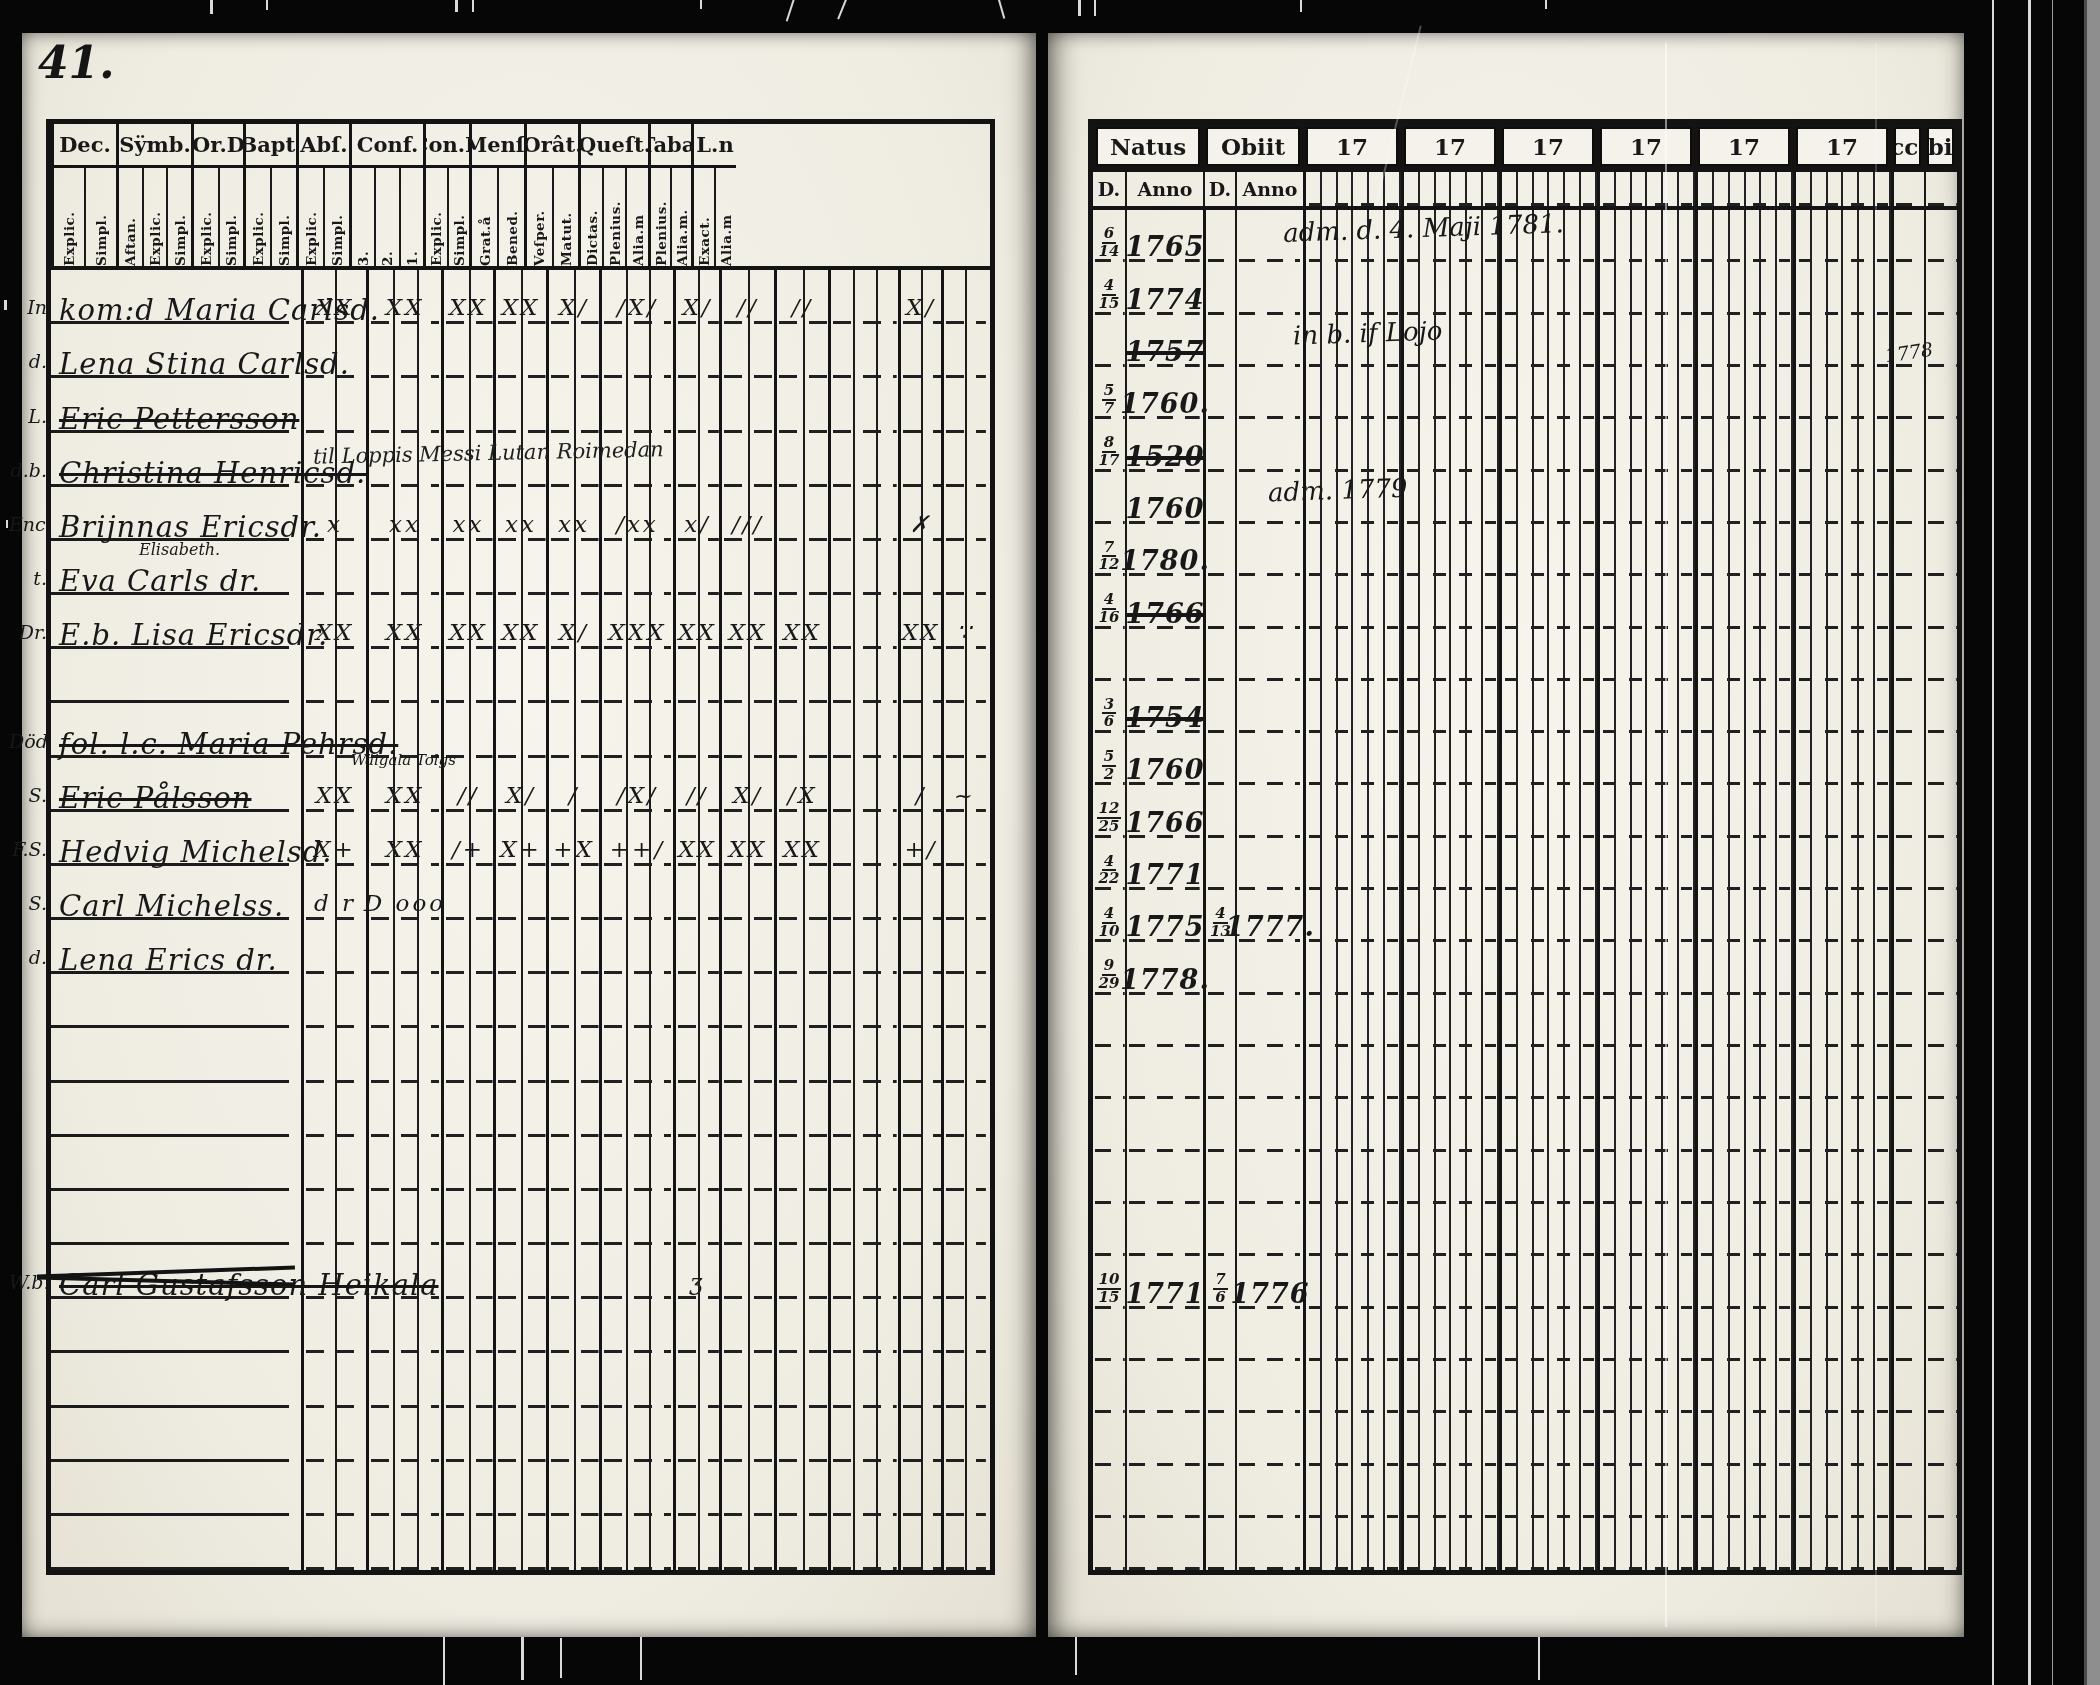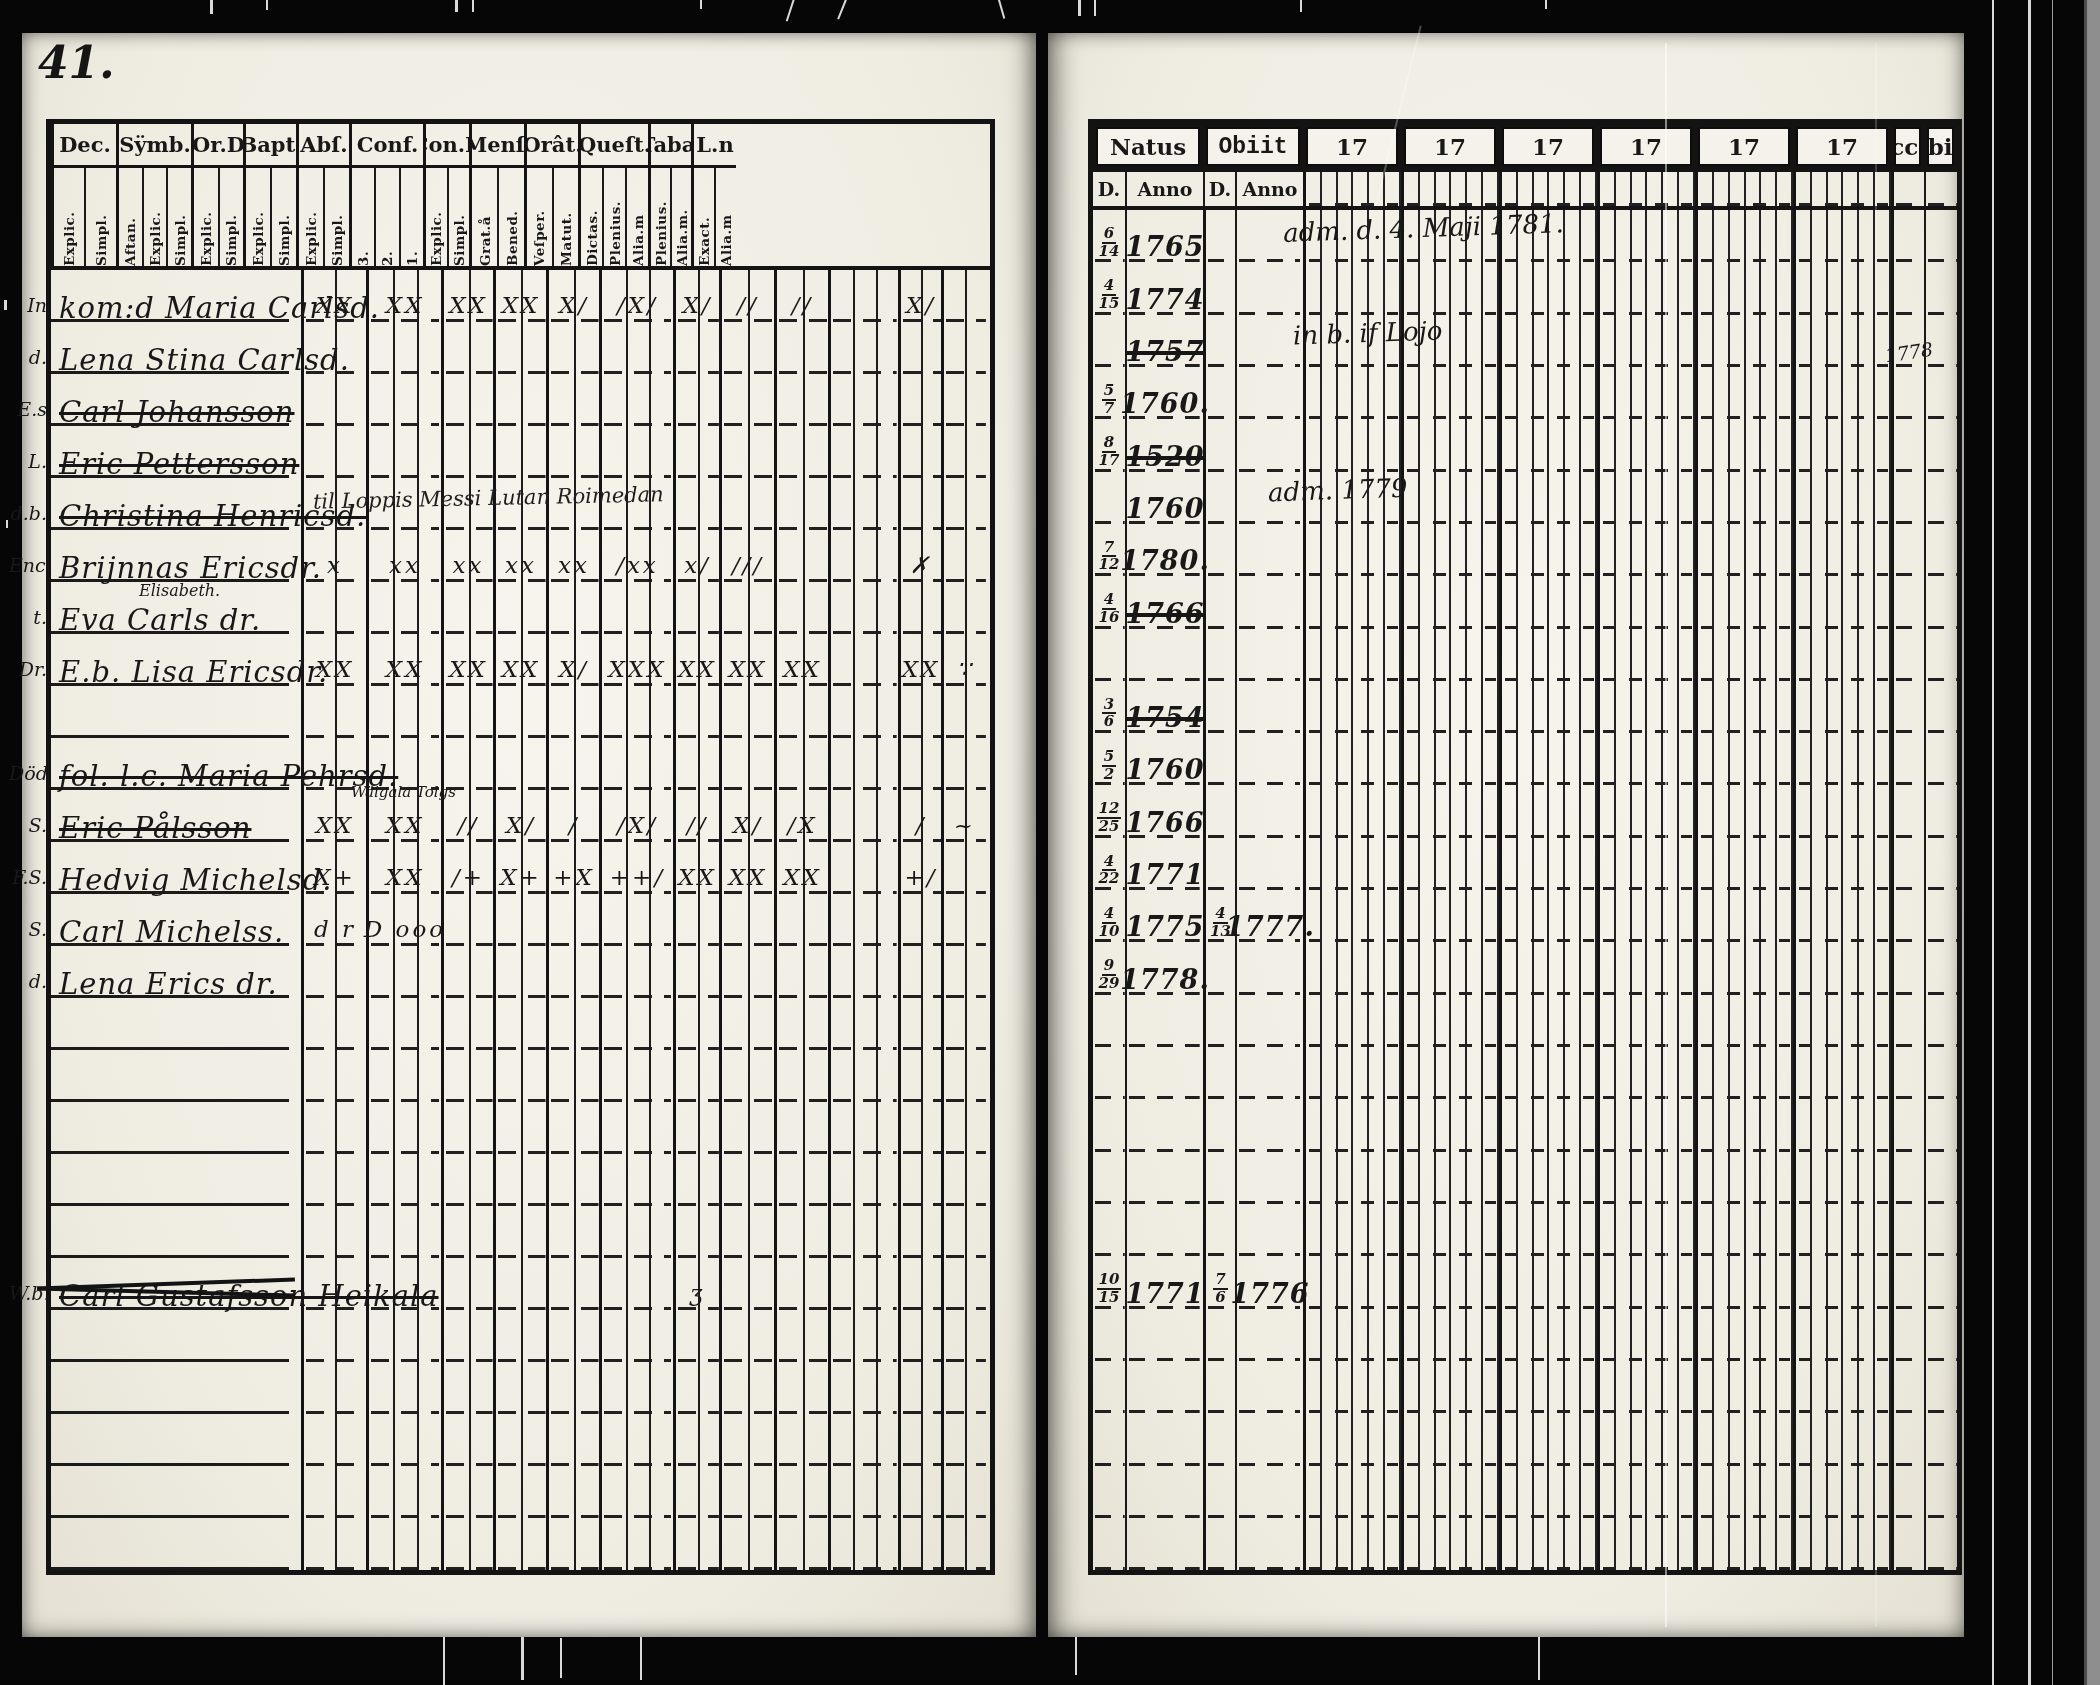--- a/index.html
+++ b/index.html
@@ -311,38 +311,20 @@
             <div class="mcell s3" style="width: 74px;"></div>
             <div class="mcell s2" style="width: 46px;"></div>
             <div class="mcell s2" style="width: 55px;"></div>
             <div class="mcell s2" style="width: 54px;"></div>
             <div class="mcell s3" style="width: 70px;"></div>
             <div class="mcell s2" style="width: 43px;"></div>
             <div class="mcell s2" style="width: 45px;"></div>
           </div>
           <div class="lt-row">
             <div class="ncell">
-              <span class="rmargin hw">E.s</span>
-              <span class="nm hw lt">Carl Johansson</span>
-            </div>
-            <div class="mcell s2" style="width: 65px;"></div>
-            <div class="mcell s3" style="width: 75px;"></div>
-            <div class="mcell s2" style="width: 52px;"></div>
-            <div class="mcell s2" style="width: 53px;"></div>
-            <div class="mcell s2" style="width: 53px;"></div>
-            <div class="mcell s3" style="width: 74px;"></div>
-            <div class="mcell s2" style="width: 46px;"></div>
-            <div class="mcell s2" style="width: 55px;"></div>
-            <div class="mcell s2" style="width: 54px;"></div>
-            <div class="mcell s3" style="width: 70px;"></div>
-            <div class="mcell s2" style="width: 43px;"></div>
-            <div class="mcell s2" style="width: 45px;"></div>
-          </div>
-          <div class="lt-row">
-            <div class="ncell">
               <span class="rmargin hw">L.</span>
               <span class="nm hw lt">Eric Pettersson</span>
             </div>
             <div class="mcell s2" style="width: 65px;"></div>
             <div class="mcell s3" style="width: 75px;"></div>
             <div class="mcell s2" style="width: 52px;"></div>
             <div class="mcell s2" style="width: 53px;"></div>
             <div class="mcell s2" style="width: 53px;"></div>
             <div class="mcell s3" style="width: 74px;"></div>
             <div class="mcell s2" style="width: 46px;"></div>
@@ -706,21 +688,21 @@
     </div>
   </div>
 
   <div class="page" id="pageR">
     <div id="rt">
       <div id="rt-head">
         <div class="rh1" id="rh1">
             <div class="hslot" style="width: 110px;">
               <div class="hbox">Natus</div>
             </div>
-            <div class="hslot" style="width: 100px; font-family: Liberation Mono, monospace;">
+            <div class="hslot" style="width: 100px;">
               <div class="hbox">Obiit</div>
             </div>
             <div class="hslot" style="width: 98px;">
               <div class="hbox">17</div>
             </div>
             <div class="hslot" style="width: 98px;">
               <div class="hbox">17</div>
             </div>
             <div class="hslot" style="width: 98px;">
               <div class="hbox">17</div>

